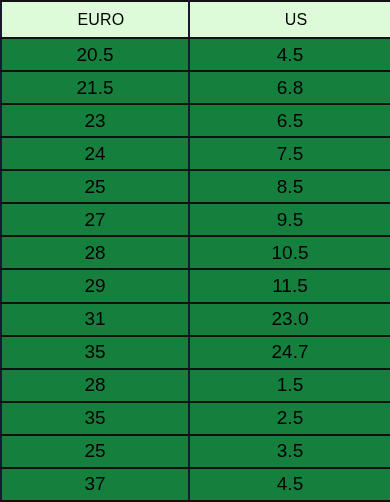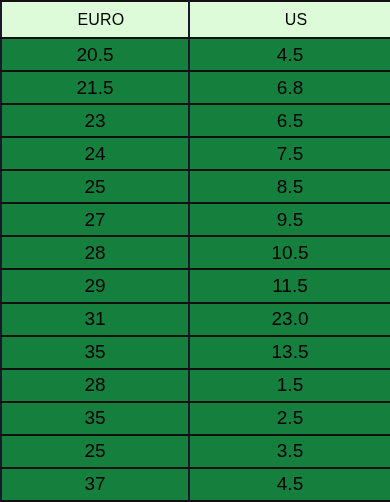--- a/index.html
+++ b/index.html
@@ -108,21 +108,21 @@
         <tr class="data-row">
           <td>29</td>
           <td>11.5</td>
         </tr>
         <tr class="data-row">
           <td>31</td>
           <td>23.0</td>
         </tr>
         <tr class="data-row">
           <td>35</td>
-          <td>13.5</td>
+          <td>24.7</td>
         </tr>
         <tr class="data-row">
           <td>28</td>
           <td>1.5</td>
         </tr>
         <tr class="data-row">
           <td>35</td>
           <td>2.5</td>
         </tr>
         <tr class="data-row">

